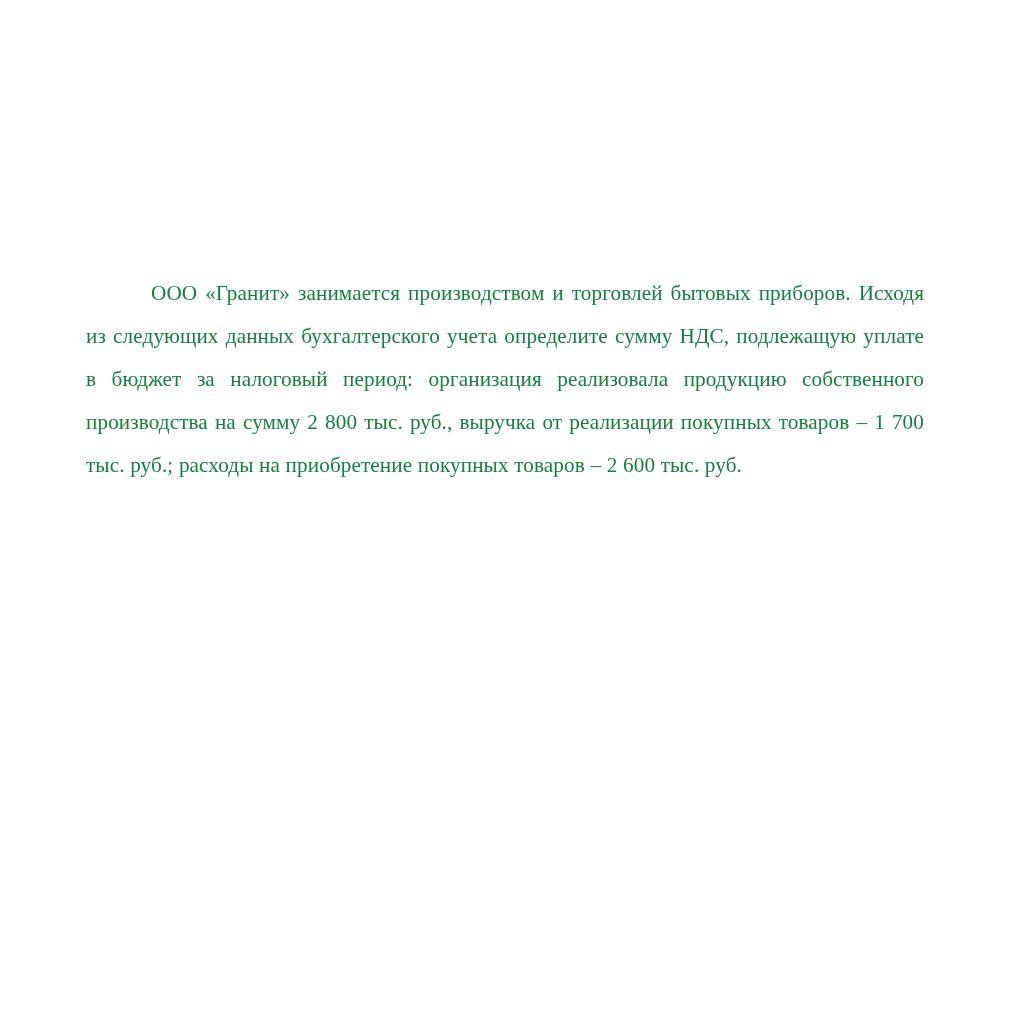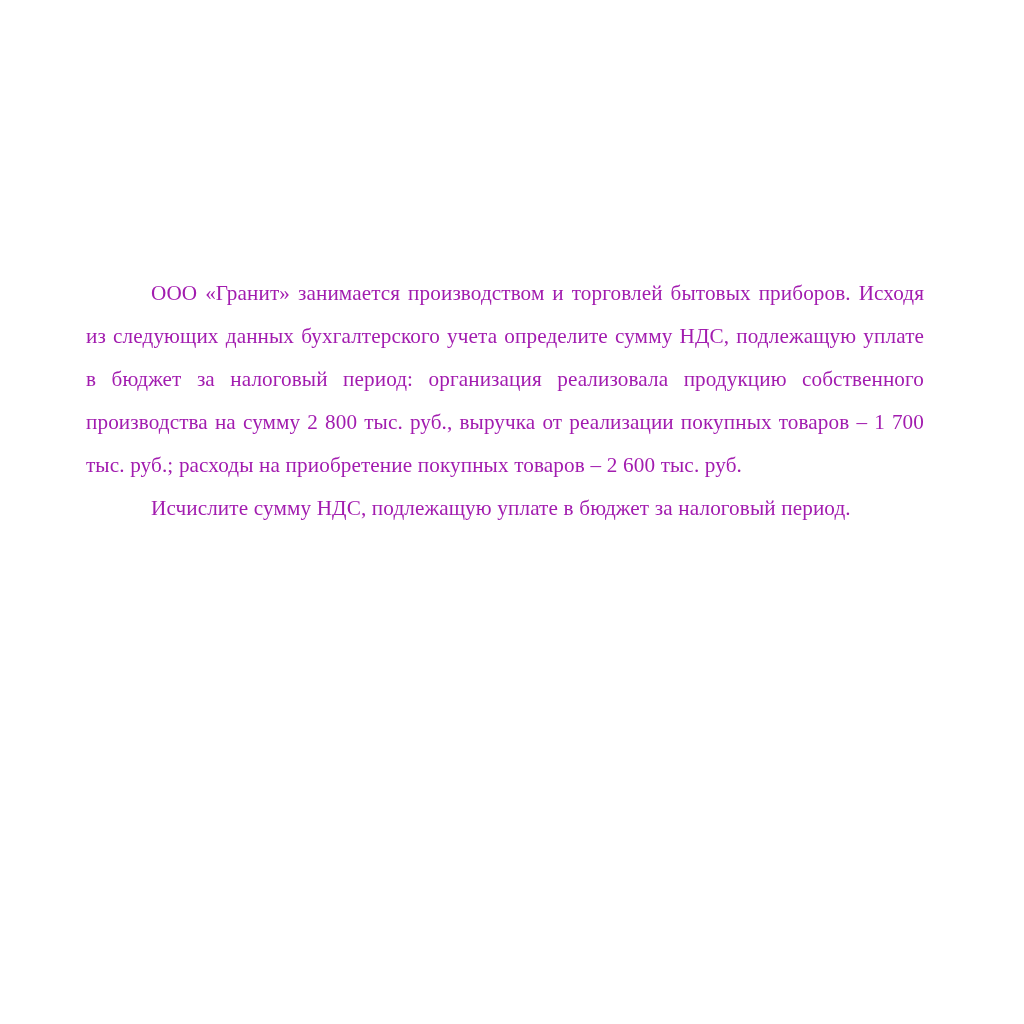--- a/index.html
+++ b/index.html
@@ -30,37 +30,36 @@
   }
 
   .para {
     margin: 0;
     padding: 0;
     text-align: justify;
     text-justify: inter-word;
     text-indent: 65px;
     font-size: 21.2px;
     line-height: 43px;
-    color: #a21caf;
+    color: #15803d;
     letter-spacing: 0.1px;
     word-spacing: 0.2px;
     -webkit-font-smoothing: antialiased;
   }
 
   
   .para:last-child {
     text-align: justify;
   }
 </style>
 </head>
 <body>
 
 <div id="page">
 
   <div id="text-block">
 
     <p class="para">ООО «Гранит» занимается производством и торговлей бытовых приборов. Исходя из следующих данных бухгалтерского учета определите сумму НДС, подлежащую уплате в бюджет за налоговый период: организация реализовала продукцию собственного производства на сумму 2 800 тыс. руб., выручка от реализации покупных товаров – 1 700 тыс. руб.; расходы на приобретение покупных товаров – 2 600 тыс. руб.</p>
 
-    <p class="para">Исчислите сумму НДС, подлежащую уплате в бюджет за налоговый период.</p>
 
   </div>
 
 </div>
 
 </body></html>

